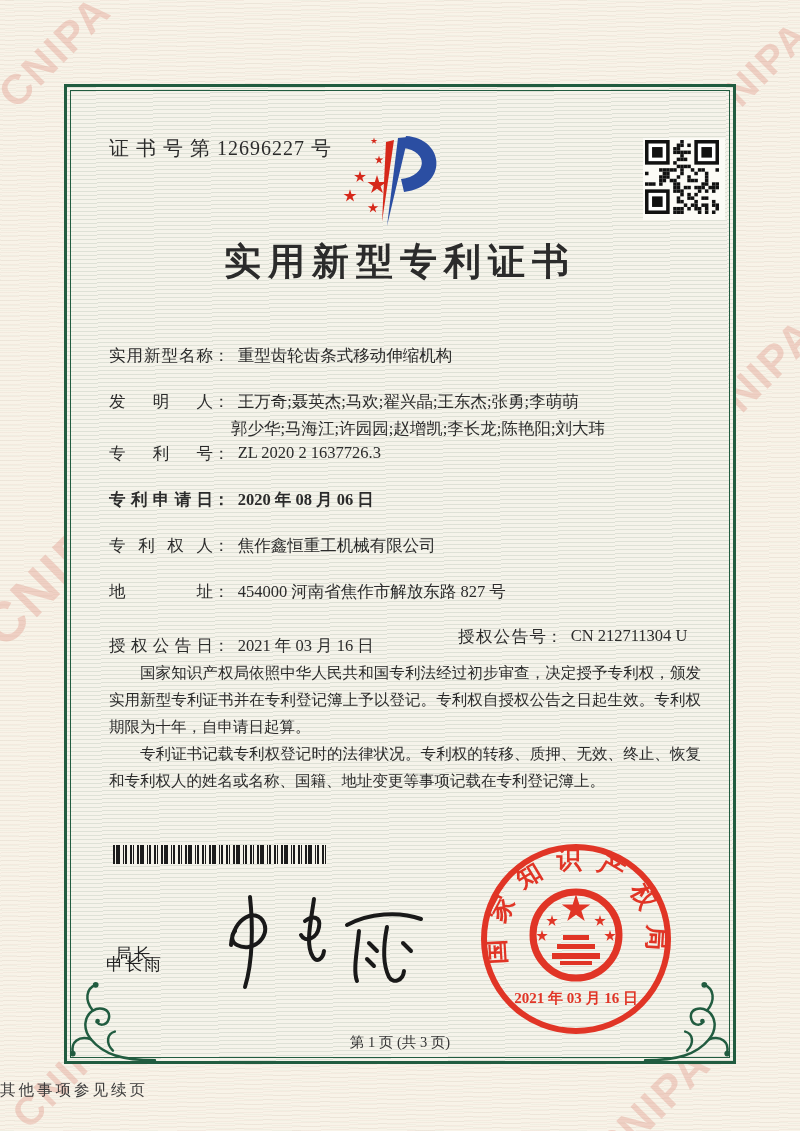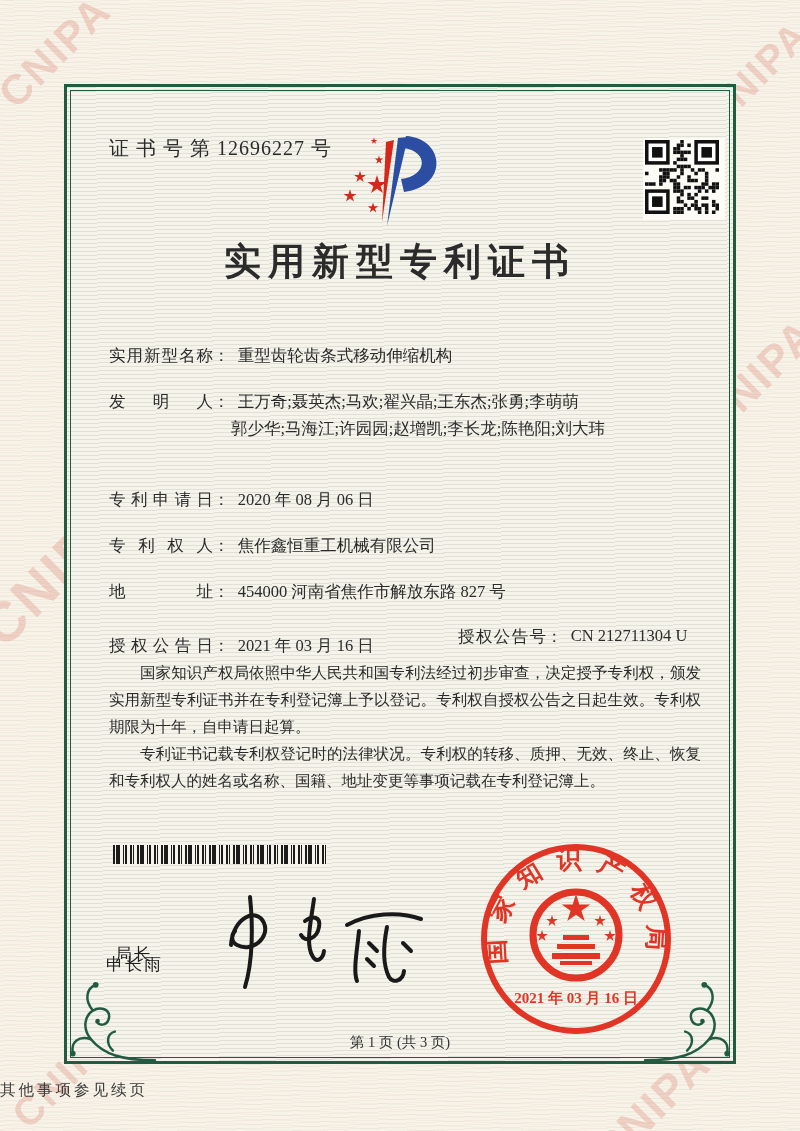--- a/index.html
+++ b/index.html
@@ -103,22 +103,26 @@
       <span class="field-label">实用新型名称</span><span class="field-colon">：</span>
       <span class="field-value">重型齿轮齿条式移动伸缩机构</span>
     </div>
 
     <div class="abs field-row" style="top:304px;">
       <span class="field-label">发明人</span><span class="field-colon">：</span>
       <span class="field-value">王万奇;聂英杰;马欢;翟兴晶;王东杰;张勇;李萌萌</span>
     </div>
     <div class="abs inv-line2" style="top:331px;">郭少华;马海江;许园园;赵增凯;李长龙;陈艳阳;刘大玮</div>
 
-
-    <div class="abs field-row" style="top:402px;">
+    <div class="abs field-row" style="top:356px;">
+      <span class="field-label">专利号</span><span class="field-colon">：</span>
+      <span class="field-value">ZL 2020 2 1637726.3</span>
+    </div>
+
+    <div class="abs field-row" style="top:402px;font-weight:bold;">
       <span class="field-label">专利申请日</span><span class="field-colon">：</span>
       <span class="field-value">2020 年 08 月 06 日</span>
     </div>
 
     <div class="abs field-row" style="top:448px;">
       <span class="field-label">专利权人</span><span class="field-colon">：</span>
       <span class="field-value">焦作鑫恒重工机械有限公司</span>
     </div>
 
     <div class="abs field-row" style="top:494px;">

